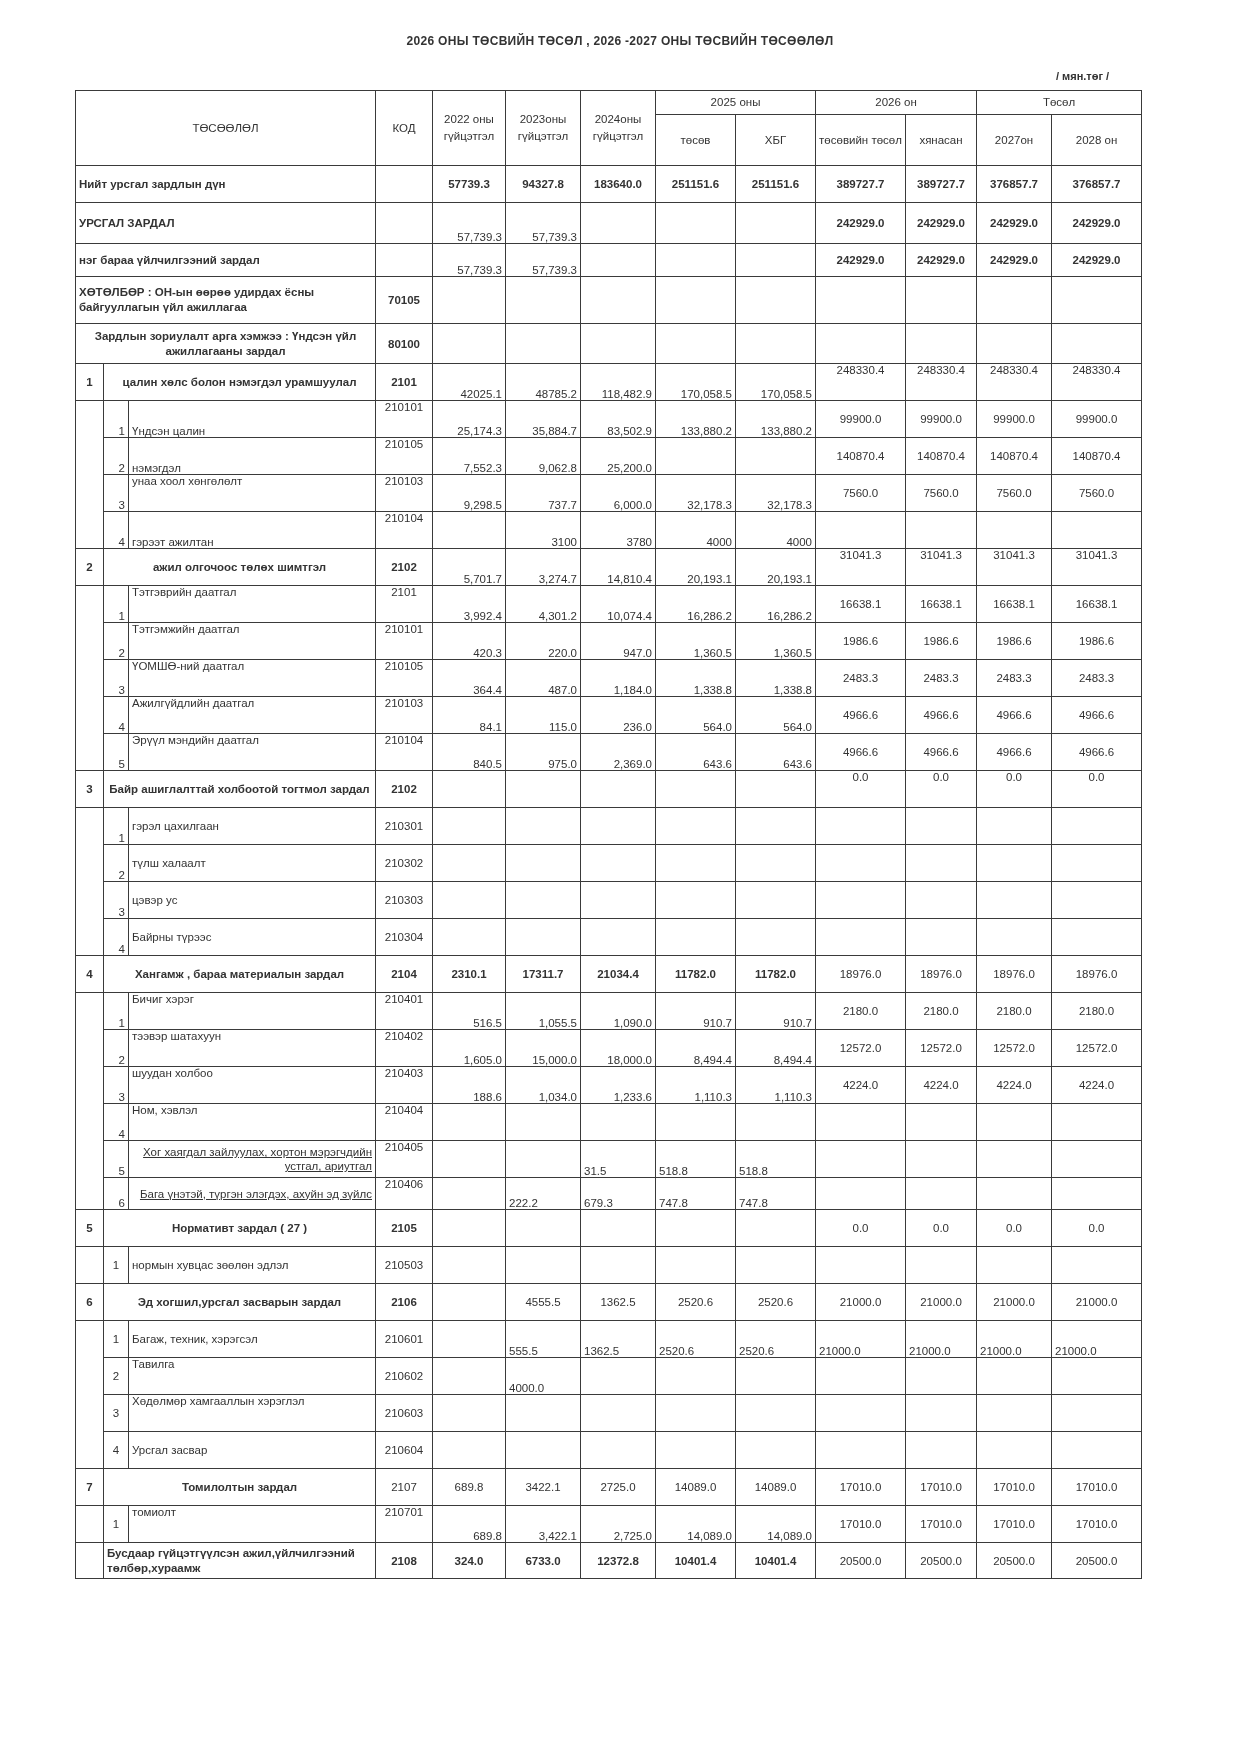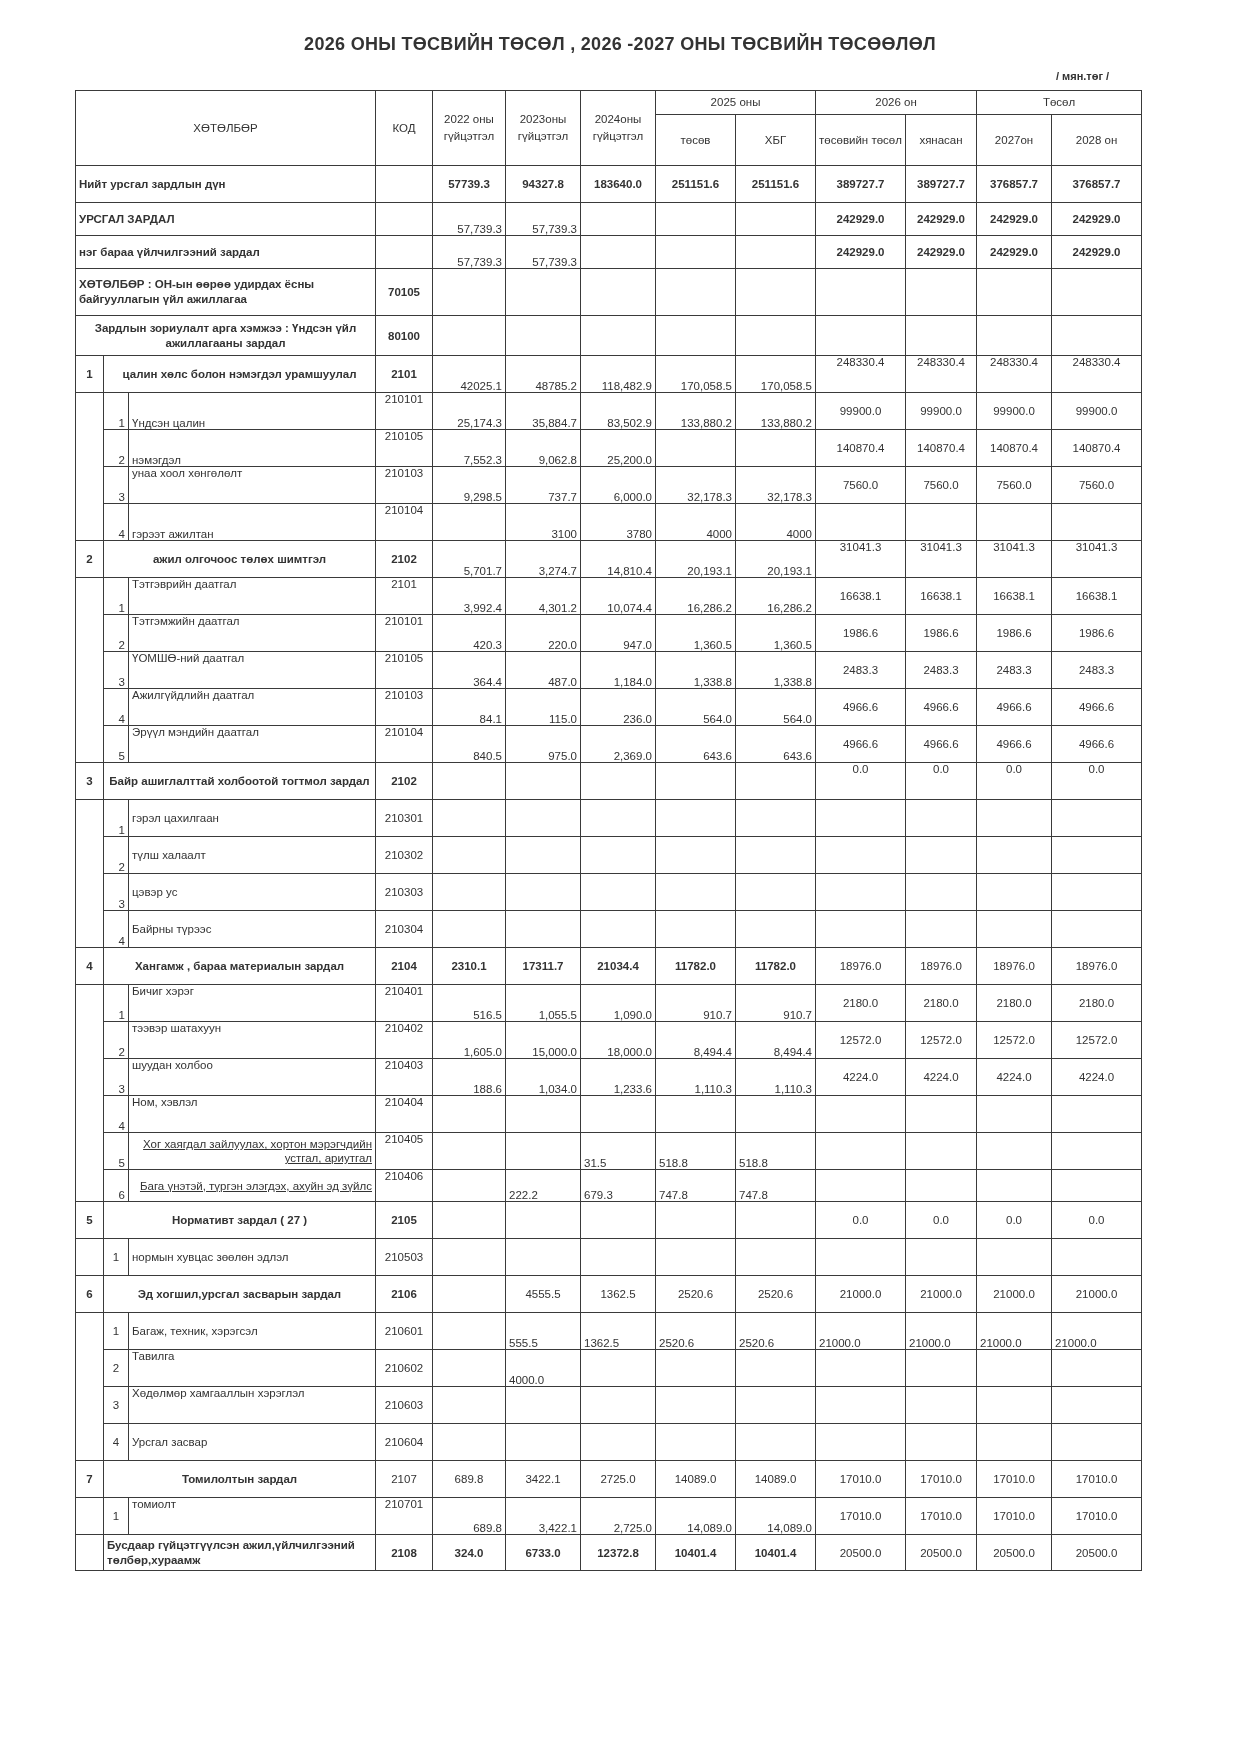--- a/index.html
+++ b/index.html
@@ -1,19 +1,19 @@
 <!DOCTYPE html>
 <html><head>
 <meta charset="utf-8">
 <style>
   html, body { margin: 0; padding: 0; background: #ffffff; }
   body { width: 1240px; height: 1753px; position: relative; overflow: hidden;
          font-family: "Liberation Sans", sans-serif; color: #2a2a2a; }
   .title { position: absolute; top: 34px; left: 0; width: 1240px; text-align: center;
-           font-size: 18px; font-weight: bold; letter-spacing: 0.3px; color: #333; }
+           font-size: 12px; font-weight: bold; letter-spacing: 0.3px; color: #333; }
   .unit { position: absolute; top: 70px; left: 1056px; font-size: 11px; font-weight: bold; color: #333; }
   table.budget { position: absolute; left: 75px; top: 90px; border-collapse: collapse;
                  table-layout: fixed; width: 1066px; }
   table.budget td, table.budget th { border: 1.6px solid #3a3a3a; padding: 0 3px; font-size: 11.5px;
                  color: #333; overflow: hidden; }
   table.budget th { font-weight: normal; text-align: center; vertical-align: middle; line-height: 17px; }
   th.bold, td.bold { font-weight: bold; }
   td.num { text-align: right; vertical-align: bottom; padding-bottom: 2px; }
   td.numc { text-align: center; vertical-align: middle; }
   td.numtop { text-align: center; vertical-align: top; padding-top: 6px; }
@@ -46,21 +46,21 @@
       <col style="width:75px">
     <col style="width:80px">
       <col style="width:80px">
       <col style="width:90px">
       <col style="width:71px">
     <col style="width:75px">
       <col style="width:90px">
   </colgroup>
   <thead>
     <tr style="height:24px">
-      <th rowspan="2" colspan="3" class="bold">ХӨТӨЛБӨР</th>
+      <th rowspan="2" colspan="3" class="bold">ТӨСӨӨЛӨЛ</th>
       <th rowspan="2" class="bold">КОД</th>
       <th rowspan="2">2022 оны гүйцэтгэл</th>
       <th rowspan="2">2023оны гүйцэтгэл</th>
       <th rowspan="2">2024оны гүйцэтгэл</th>
       <th colspan="2">2025 оны</th>
       <th colspan="2">2026  он</th>
       <th colspan="2" class="bold">Төсөл</th>
     </tr>
     <tr style="height:51px">
       <th class="bold">төсөв</th>
@@ -78,21 +78,21 @@
         <td class="numc bold">57739.3</td>
         <td class="numc bold">94327.8</td>
         <td class="numc bold">183640.0</td>
         <td class="numc bold">251151.6</td>
         <td class="numc bold">251151.6</td>
         <td class="numc bold">389727.7</td>
         <td class="numc bold">389727.7</td>
         <td class="numc bold">376857.7</td>
         <td class="numc bold">376857.7</td>
       </tr>
-      <tr style="height: 33px;">
+      <tr style="height: 41px;">
         <td class="label bold" colspan="3">УРСГАЛ  ЗАРДАЛ</td>
         <td class="code"></td>
         <td class="num">57,739.3</td>
         <td class="num">57,739.3</td>
         <td class="numc bold"></td>
         <td class="numc bold"></td>
         <td class="numc bold"></td>
         <td class="numc bold">242929.0</td>
         <td class="numc bold">242929.0</td>
         <td class="numc bold">242929.0</td>

